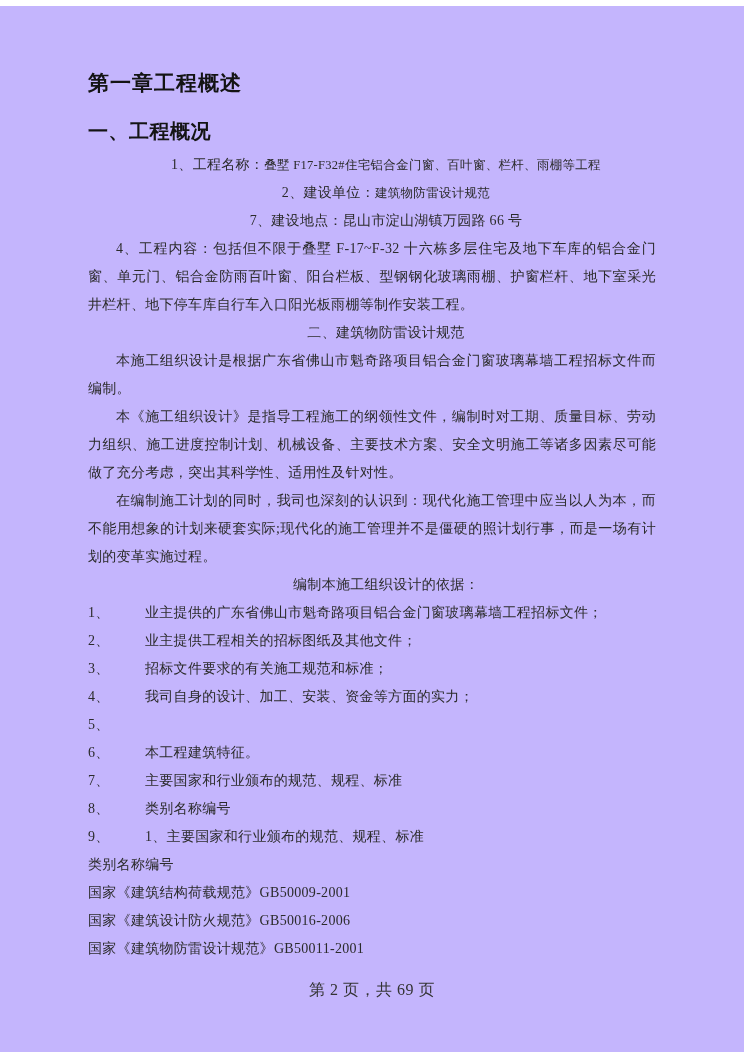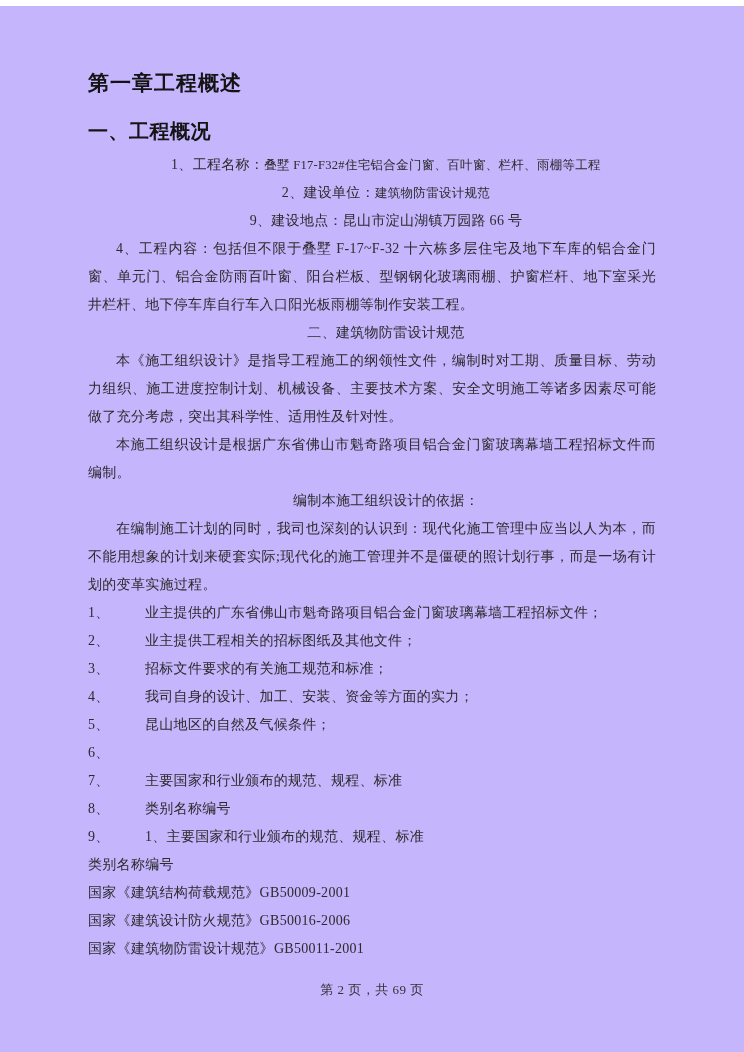--- a/index.html
+++ b/index.html
@@ -60,78 +60,78 @@
   .list-row .num {
     flex: none;
     width: 57px;
   }
   .list-row .txt {
     flex: 1;
   }
   .footer {
     margin-top: 17px;
     text-align: center;
-    font-size: 13px;
+    font-size: 16px;
     line-height: 20px;
     color: #333333;
     letter-spacing: 0.5px;
   }
 </style>
 </head>
 <body>
 
 <div class="page">
 
   <h1 class="chapter-title">第一章工程概述</h1>
 
   <div class="section-heading">一、工程概况</div>
 
   <div class="body-text">
 
     <p class="para indent"><span>1、工程名称：</span><span class="val-small">叠墅 F17-F32#住宅铝合金门窗、百叶窗、栏杆、雨棚等工程</span></p>
 
     <p class="para indent"><span>2、建设单位：</span><span class="val-small">建筑物防雷设计规范</span></p>
 
-    <p class="para indent"><span>9、建设地点：</span><span>昆山市淀山湖镇万园路 66 号</span></p>
+    <p class="para indent"><span>7、建设地点：</span><span>昆山市淀山湖镇万园路 66 号</span></p>
 
     <p class="para indent justify">4、工程内容：包括但不限于叠墅 F-17~F-32 十六栋多层住宅及地下车库的铝合金门窗、单元门、铝合金防雨百叶窗、阳台栏板、型钢钢化玻璃雨棚、护窗栏杆、地下室采光井栏杆、地下停车库自行车入口阳光板雨棚等制作安装工程。</p>
 
     <p class="para indent">二、建筑物防雷设计规范</p>
 
+    <p class="para indent justify">本施工组织设计是根据广东省佛山市魁奇路项目铝合金门窗玻璃幕墙工程招标文件而编制。</p>
+
     <p class="para indent justify">本《施工组织设计》是指导工程施工的纲领性文件，编制时对工期、质量目标、劳动力组织、施工进度控制计划、机械设备、主要技术方案、安全文明施工等诸多因素尽可能做了充分考虑，突出其科学性、适用性及针对性。</p>
 
-    <p class="para indent justify">本施工组织设计是根据广东省佛山市魁奇路项目铝合金门窗玻璃幕墙工程招标文件而编制。</p>
+    <p class="para indent justify">在编制施工计划的同时，我司也深刻的认识到：现代化施工管理中应当以人为本，而不能用想象的计划来硬套实际;现代化的施工管理并不是僵硬的照计划行事，而是一场有计划的变革实施过程。</p>
 
     <p class="para indent">编制本施工组织设计的依据：</p>
-
-    <p class="para indent justify">在编制施工计划的同时，我司也深刻的认识到：现代化施工管理中应当以人为本，而不能用想象的计划来硬套实际;现代化的施工管理并不是僵硬的照计划行事，而是一场有计划的变革实施过程。</p>
 
     <div>
       <div class="list-row">
         <span class="num">1、</span>
         <span class="txt">业主提供的广东省佛山市魁奇路项目铝合金门窗玻璃幕墙工程招标文件；</span>
       </div>
       <div class="list-row">
         <span class="num">2、</span>
         <span class="txt">业主提供工程相关的招标图纸及其他文件；</span>
       </div>
       <div class="list-row">
         <span class="num">3、</span>
         <span class="txt">招标文件要求的有关施工规范和标准；</span>
       </div>
       <div class="list-row">
         <span class="num">4、</span>
         <span class="txt">我司自身的设计、加工、安装、资金等方面的实力；</span>
       </div>
       <div class="list-row">
         <span class="num">5、</span>
-        <span class="txt">昆山地区的自然及气候条件；</span>
       </div>
       <div class="list-row">
         <span class="num">6、</span>
+        <span class="txt">本工程建筑特征。</span>
       </div>
       <div class="list-row">
         <span class="num">7、</span>
         <span class="txt">主要国家和行业颁布的规范、规程、标准</span>
       </div>
       <div class="list-row">
         <span class="num">8、</span>
         <span class="txt">类别名称编号</span>
       </div>
       <div class="list-row">

